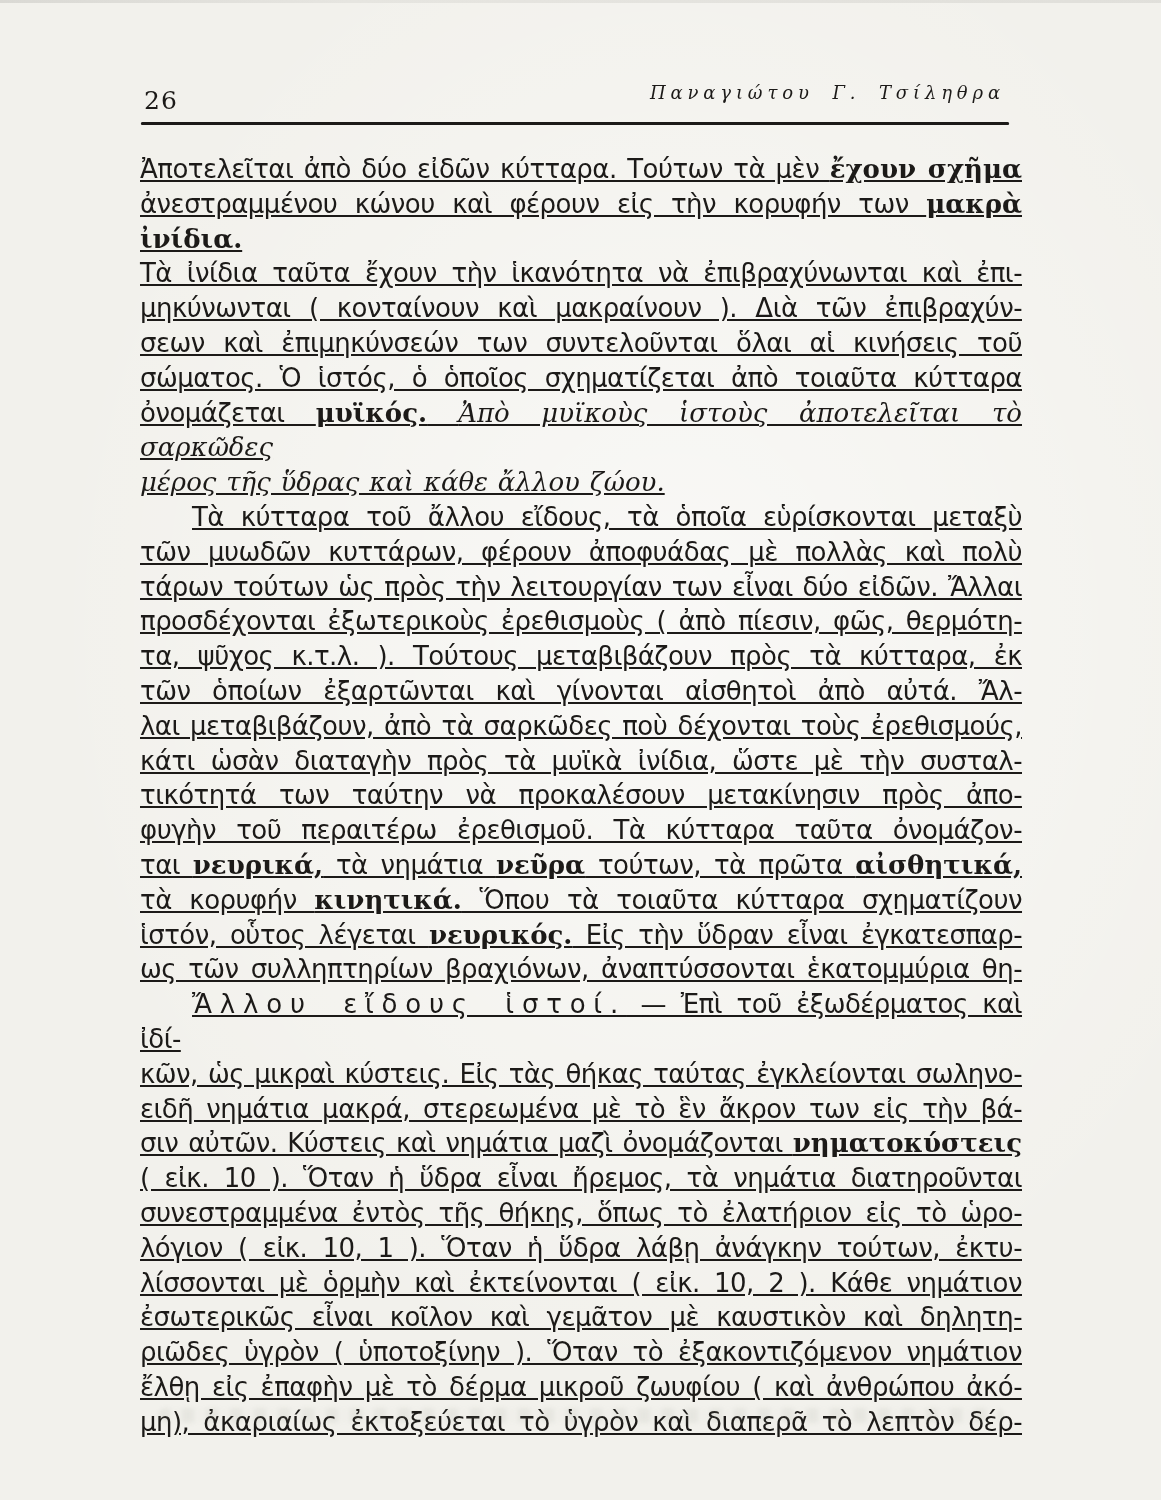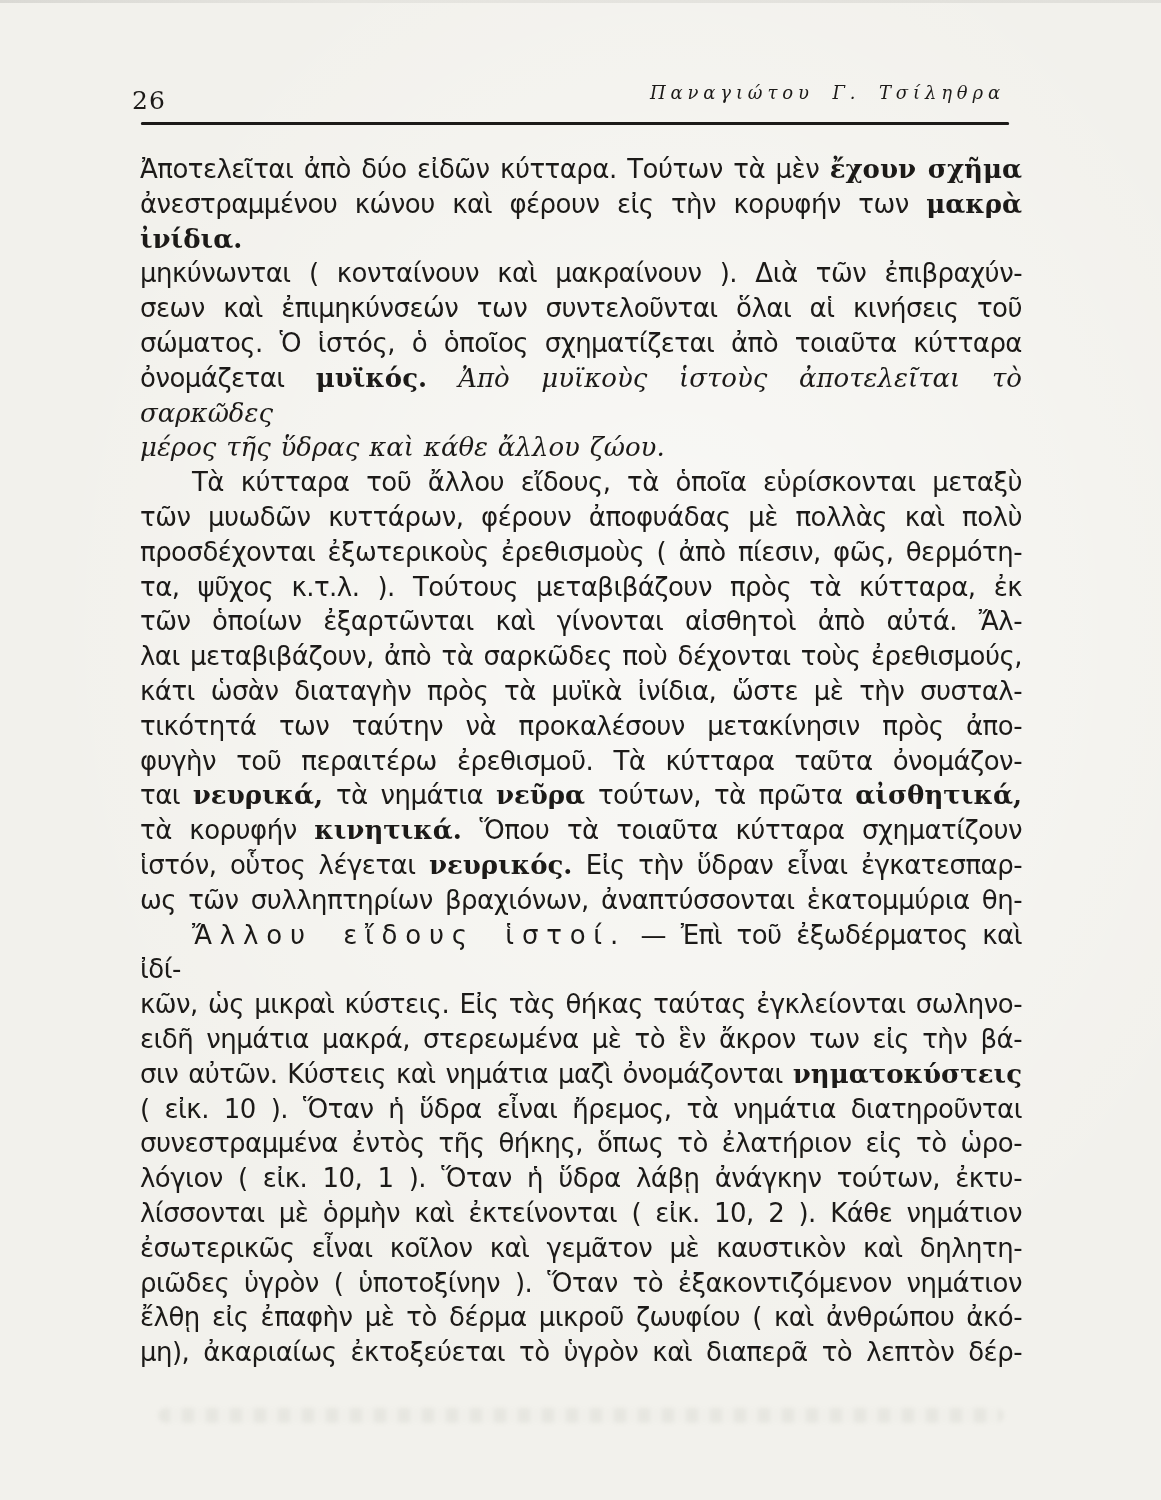--- a/index.html
+++ b/index.html
@@ -17,21 +17,21 @@
     color:var(--ink);
     overflow:hidden;
   }
   .scan-edge{
     position:absolute;left:0;top:0;width:1161px;height:3px;
     background:linear-gradient(90deg,#d4d3ce,#e3e2dd 30%,#dcdbd6);
     opacity:.8;
   }
   
   .page-number{
-    position:absolute;left:132px;top:86px;
+    position:absolute;left:144px;top:86px;
     font-family:"DejaVu Serif", serif;
     font-size:25px;letter-spacing:1px;
   }
   .running-title{
     position:absolute;right:156px;top:82px;
     font-family:"DejaVu Serif", serif;
     font-style:italic;
     font-size:18px;
     letter-spacing:.27em;
     word-spacing:.45em;
@@ -49,20 +49,21 @@
     position:absolute;left:140px;top:152px;width:882px;
     font-size:26px;
     line-height:34.8px;
     letter-spacing:-0.02em;
     word-spacing:.06em;
   }
   .line{
     text-align:justify;
     text-align-last:justify;
     text-justify:inter-word;
+    text-decoration:underline;
   }
   .line.lastline{text-align-last:left;}
   .line.indent{text-indent:52px;}
   .seg-b{
     font-family:"DejaVu Serif", serif;
     font-weight:bold;
     letter-spacing:0;
   }
   .seg-i{
     font-family:"DejaVu Serif", serif;
@@ -91,27 +92,29 @@
 
 <header>
   <div class="page-number">26</div>
   <div class="running-title">Παναγιώτου Γ. Τσίληθρα</div>
   <div class="header-rule"></div>
 </header>
 
 <section class="body-text">
     <div class="line"><span>Ἀποτελεῖται ἀπὸ δύο εἰδῶν κύτταρα. Τούτων τὰ μὲν </span><span class="seg-b">ἔχουν σχῆμα</span></div>
     <div class="line"><span>ἀνεστραμμένου κώνου καὶ φέρουν εἰς τὴν κορυφήν των </span><span class="seg-b">μακρὰ ἰνίδια.</span></div>
+    <div class="line"><span>Τὰ ἰνίδια ταῦτα ἔχουν τὴν ἱκανότητα νὰ ἐπιβραχύνωνται καὶ ἐπι-</span></div>
     <div class="line"><span>μηκύνωνται ( κονταίνουν καὶ μακραίνουν ). Διὰ τῶν ἐπιβραχύν-</span></div>
     <div class="line"><span>σεων καὶ ἐπιμηκύνσεών των συντελοῦνται ὅλαι αἱ κινήσεις τοῦ</span></div>
     <div class="line"><span>σώματος. Ὁ ἱστός, ὁ ὁποῖος σχηματίζεται ἀπὸ τοιαῦτα κύτταρα</span></div>
     <div class="line"><span>ὀνομάζεται </span><span class="seg-b">μυϊκός.</span><span> </span><span class="seg-i">Ἀπὸ μυϊκοὺς ἱστοὺς ἀποτελεῖται τὸ σαρκῶδες</span></div>
     <div class="line lastline"><span class="seg-i">μέρος τῆς ὕδρας καὶ κάθε ἄλλου ζώου.</span></div>
     <div class="line indent"><span>Τὰ κύτταρα τοῦ ἄλλου εἴδους, τὰ ὁποῖα εὑρίσκονται μεταξὺ</span></div>
     <div class="line"><span>τῶν μυωδῶν κυττάρων, φέρουν ἀποφυάδας μὲ πολλὰς καὶ πολὺ</span></div>
+    <div class="line"><span>τάρων τούτων ὡς πρὸς τὴν λειτουργίαν των εἶναι δύο εἰδῶν. Ἄλλαι</span></div>
     <div class="line"><span>προσδέχονται ἐξωτερικοὺς ἐρεθισμοὺς ( ἀπὸ πίεσιν, φῶς, θερμότη-</span></div>
     <div class="line"><span>τα, ψῦχος κ.τ.λ. ). Τούτους μεταβιβάζουν πρὸς τὰ κύτταρα, ἐκ</span></div>
     <div class="line"><span>τῶν ὁποίων ἐξαρτῶνται καὶ γίνονται αἰσθητοὶ ἀπὸ αὐτά. Ἄλ-</span></div>
     <div class="line"><span>λαι μεταβιβάζουν, ἀπὸ τὰ σαρκῶδες ποὺ δέχονται τοὺς ἐρεθισμούς,</span></div>
     <div class="line"><span>κάτι ὡσὰν διαταγὴν πρὸς τὰ μυϊκὰ ἰνίδια, ὥστε μὲ τὴν συσταλ-</span></div>
     <div class="line"><span>τικότητά των ταύτην νὰ προκαλέσουν μετακίνησιν πρὸς ἀπο-</span></div>
     <div class="line"><span>φυγὴν τοῦ περαιτέρω ἐρεθισμοῦ. Τὰ κύτταρα ταῦτα ὀνομάζον-</span></div>
     <div class="line"><span>ται </span><span class="seg-b">νευρικά,</span><span> τὰ νημάτια </span><span class="seg-b">νεῦρα</span><span> τούτων, τὰ πρῶτα </span><span class="seg-b">αἰσθητικά,</span></div>
     <div class="line"><span>τὰ κορυφήν </span><span class="seg-b">κινητικά.</span><span> Ὅπου τὰ τοιαῦτα κύτταρα σχηματίζουν</span></div>
     <div class="line"><span>ἱστόν, οὗτος λέγεται </span><span class="seg-b">νευρικός.</span><span> Εἰς τὴν ὕδραν εἶναι ἐγκατεσπαρ-</span></div>

